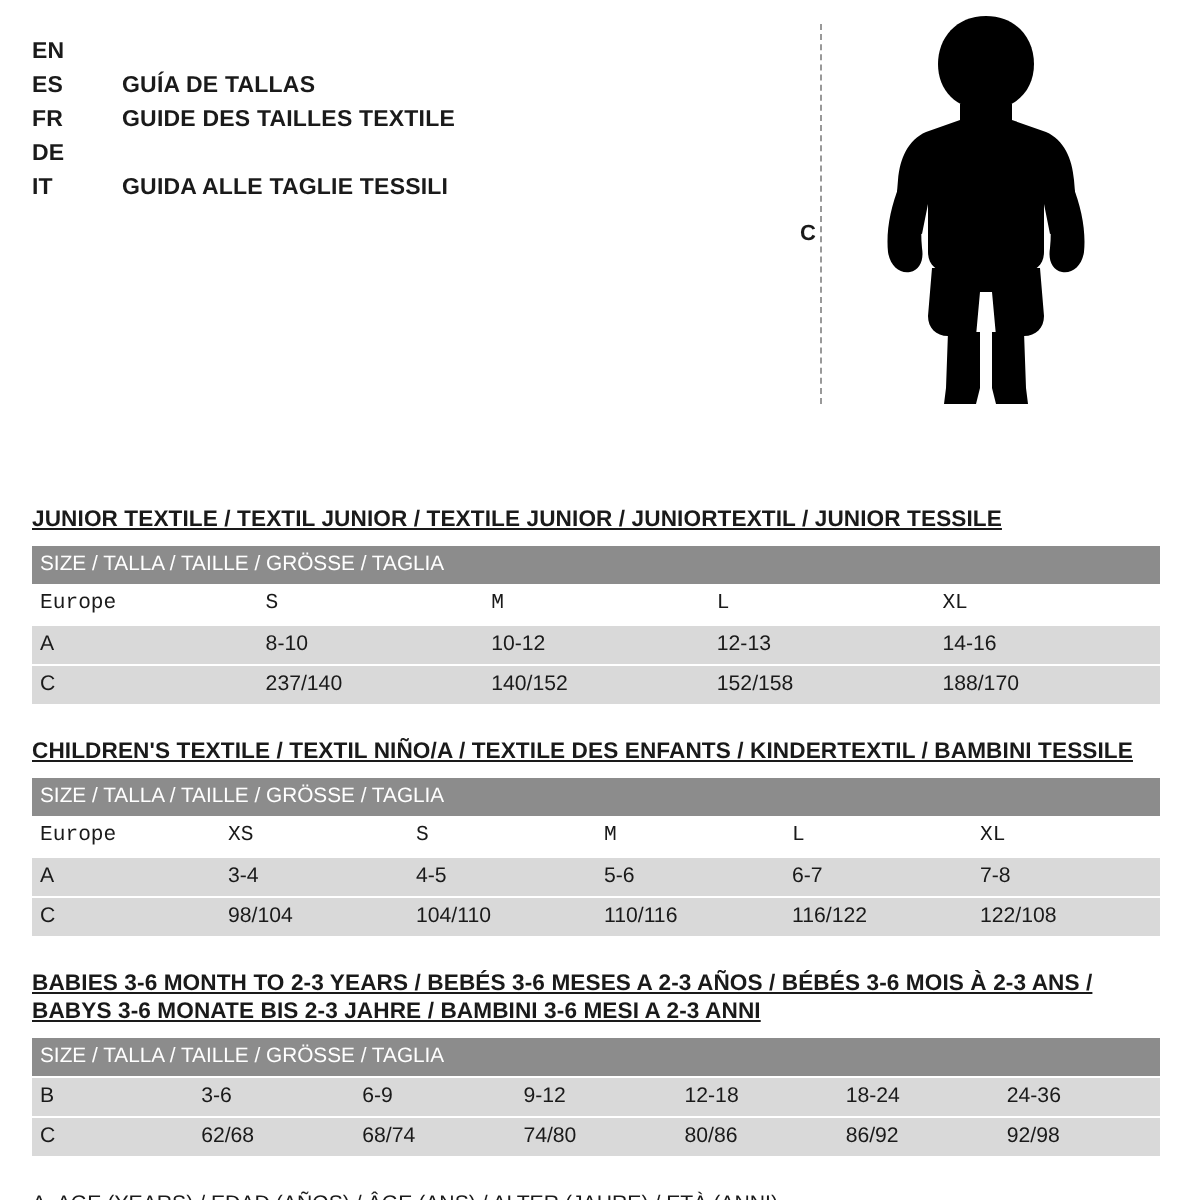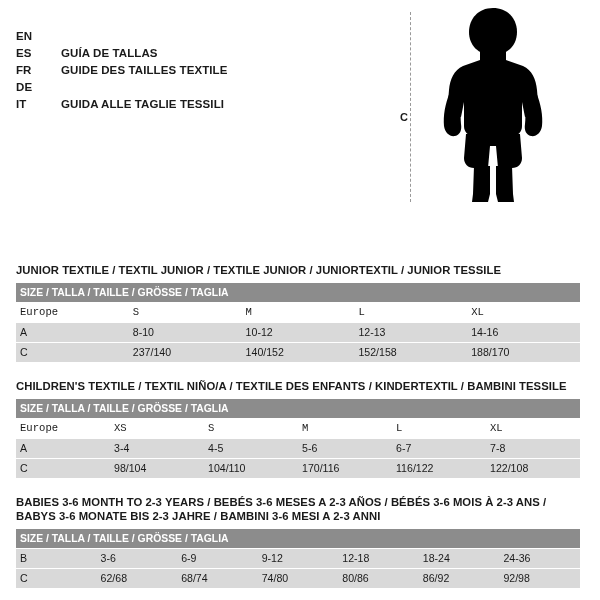--- a/index.html
+++ b/index.html
@@ -12,21 +12,21 @@
     background: #ffffff;
     font-family: "Liberation Sans", sans-serif;
     color: #1a1a1a;
     overflow: hidden;
   }
   .page {
     position: relative;
     width: 596px;
     height: 600px;
     box-sizing: border-box;
-    padding: 24px 16px 0 16px;
+    padding: 14px 16px 0 16px;
   }
 
   
   .lang-block {
     display: block;
     margin-top: 4px;
   }
   .lang-row {
     display: flex;
     align-items: flex-start;
@@ -78,39 +78,40 @@
   
   .section {
     margin-top: 0;
   }
   .section-title {
     font-size: 11.3px;
     font-weight: bold;
     margin: 0 0 6px 0;
     letter-spacing: 0.05px;
     line-height: 14px;
+    text-decoration: underline;
   }
   table.size-table {
     border-collapse: collapse;
     width: 100%;
     font-size: 10.6px;
     table-layout: fixed;
   }
   table.size-table th,
   table.size-table td {
     text-align: left;
     padding: 3px 0 3px 4px;
     font-weight: normal;
     line-height: 13px;
     border-bottom: 1px solid #ffffff;
   }
   tr.head-row th {
     background: #8c8c8c;
     color: #ffffff;
-    font-weight: bold;
+    font-weight: normal;
     font-size: 10.4px;
     padding: 3px 0 3px 4px;
     margin-left: 25px;
   }
   tr.shaded td {
     background: #d9d9d9;
   }
   tr.plain td {
     background: #ffffff;
     font-family: Liberation Mono, monospace;
@@ -238,21 +239,21 @@
         <td>3-4</td>
         <td>4-5</td>
         <td>5-6</td>
         <td>6-7</td>
         <td>7-8</td>
       </tr>
       <tr class="shaded">
         <td class="col-label">C</td>
         <td>98/104</td>
         <td>104/110</td>
-        <td>170/116</td>
+        <td>110/116</td>
         <td>116/122</td>
         <td>122/108</td>
       </tr>
     </tbody>
       </table>
   </div>
 
   <div class="section sp-top-3">
     <div class="section-title">BABIES 3-6 MONTH TO 2-3 YEARS / BEBÉS 3-6 MESES A 2-3 AÑOS / BÉBÉS 3-6 MOIS À 2-3 ANS / BABYS 3-6 MONATE BIS 2-3 JAHRE / BAMBINI 3-6 MESI A 2-3 ANNI</div>
     <table class="size-table">

